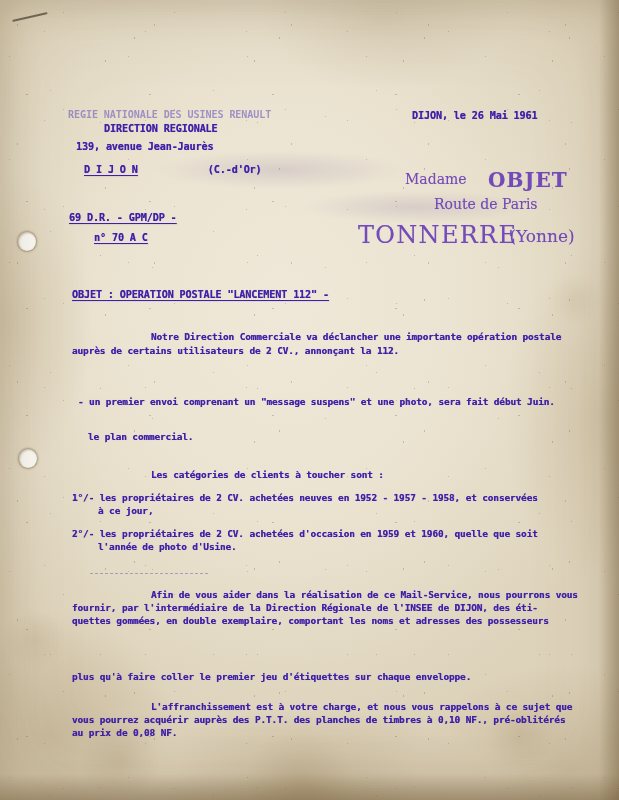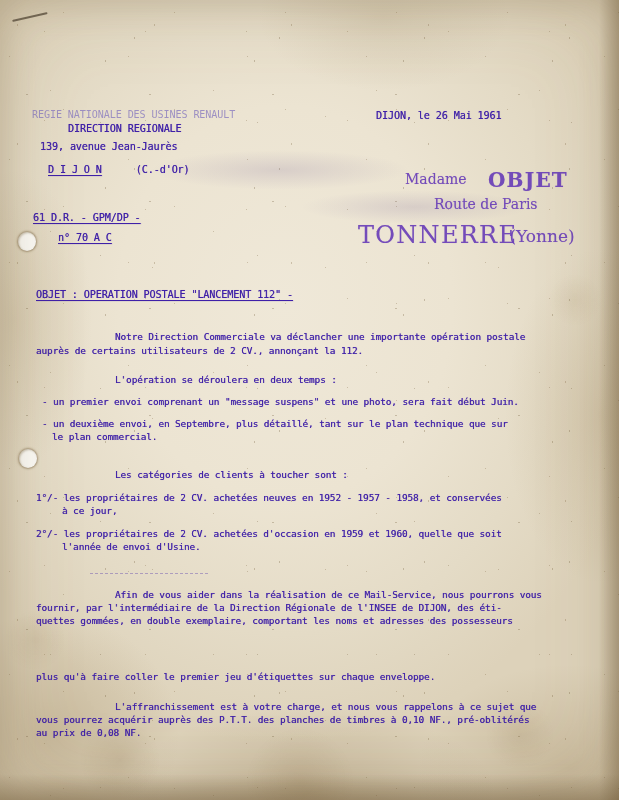--- a/index.html
+++ b/index.html
@@ -83,21 +83,21 @@
 
   
   .ink{
     position:absolute;
     color:#3f20a8;
     font-family:"DejaVu Sans Mono","Liberation Mono",monospace;
     white-space:pre;
     letter-spacing:-.1px;
     text-shadow:0 0 .6px rgba(63,32,168,.55), .4px .3px .7px rgba(63,32,168,.28);
   }
-  .bold{font-weight:normal;}
+  .bold{font-weight:bold;margin-left:36px;}
   .u{text-decoration:underline;text-underline-offset:2px;}
   .faded{color:#8d7fc0;opacity:.82;text-shadow:none;}
   .t11{font-size:9.4px;line-height:12.6px;}
   .t12{font-size:10.1px;line-height:13px;}
 
   
   .stamp{
     position:absolute;
     color:#6a3fb8;
     font-family:"DejaVu Serif","Liberation Serif",serif;
@@ -141,42 +141,40 @@
   </div>
 
   <div class="ink t12 bold" style="left:376px;top:109px;">DIJON, le 26 Mai 1961</div>
 
   <div class="stamp" style="left:405px;top:171px;font-size:14px;">Madame</div>
   <div class="stamp" style="left:488px;top:168px;font-size:20px;letter-spacing:1.2px;font-weight:bold;">OBJET</div>
   <div class="stamp" style="left:434px;top:196px;font-size:14px;">Route de Paris</div>
   <div class="stamp" style="left:358px;top:221px;font-size:24px;letter-spacing:1.3px;">TONNERRE</div>
   <div class="stamp" style="left:504px;top:226px;font-size:17px;"> (Yonne)</div>
 
-  <div class="ink t12 bold u" style="left:33px;top:211px;">61 D.R. - GPM/DP -</div>
+  <div class="ink t12 bold u" style="left:33px;top:211px;">69 D.R. - GPM/DP -</div>
   <div class="ink t12 bold u" style="left:58px;top:231px;">n° 70 A C</div>
 
   <div class="ink t12 bold u" style="left:36px;top:288px;">OBJET : OPERATION POSTALE "LANCEMENT 112" -</div>
 
   <div class="ink t11 bold" style="left:115px;top:331px;">Notre Direction Commerciale va déclancher une importante opération postale</div>
   <div class="ink t11 bold" style="left:36px;top:345px;">auprès de certains utilisateurs de 2 CV., annonçant la 112.</div>
 
-  <div class="ink t11 bold" style="left:115px;top:374px;">L'opération se déroulera en deux temps :</div>
 
   <div class="ink t11 bold" style="left:42px;top:396px;">- un premier envoi comprenant un "message suspens" et une photo, sera fait début Juin.</div>
 
-  <div class="ink t11 bold" style="left:42px;top:418px;">- un deuxième envoi, en Septembre, plus détaillé, tant sur le plan technique que sur</div>
   <div class="ink t11 bold" style="left:52px;top:431px;">le plan commercial.</div>
 
   <div class="ink t11 bold" style="left:115px;top:469px;">Les catégories de clients à toucher sont :</div>
 
   <div class="ink t11 bold" style="left:36px;top:492px;">1°/- les propriétaires de 2 CV. achetées neuves en 1952 - 1957 - 1958, et conservées</div>
   <div class="ink t11 bold" style="left:62px;top:505px;">à ce jour,</div>
 
   <div class="ink t11 bold" style="left:36px;top:528px;">2°/- les propriétaires de 2 CV. achetées d'occasion en 1959 et 1960, quelle que soit</div>
-  <div class="ink t11 bold" style="left:62px;top:541px;">l'année de envoi d'Usine.</div>
+  <div class="ink t11 bold" style="left:62px;top:541px;">l'année de photo d'Usine.</div>
 
   <div class="sep" style="left:90px;top:573px;width:118px;"></div>
 
   <div class="ink t11 bold" style="left:115px;top:589px;">Afin de vous aider dans la réalisation de ce Mail-Service, nous pourrons vous</div>
   <div class="ink t11 bold" style="left:36px;top:602px;">fournir, par l'intermédiaire de la Direction Régionale de l'INSEE de DIJON, des éti-</div>
   <div class="ink t11 bold" style="left:36px;top:615px;">quettes gommées, en double exemplaire, comportant les noms et adresses des possesseurs</div>
 
   <div class="ink t11 bold" style="left:36px;top:671px;">plus qu'à faire coller le premier jeu d'étiquettes sur chaque enveloppe.</div>
 
   <div class="ink t11 bold" style="left:115px;top:701px;">L'affranchissement est à votre charge, et nous vous rappelons à ce sujet que</div>

